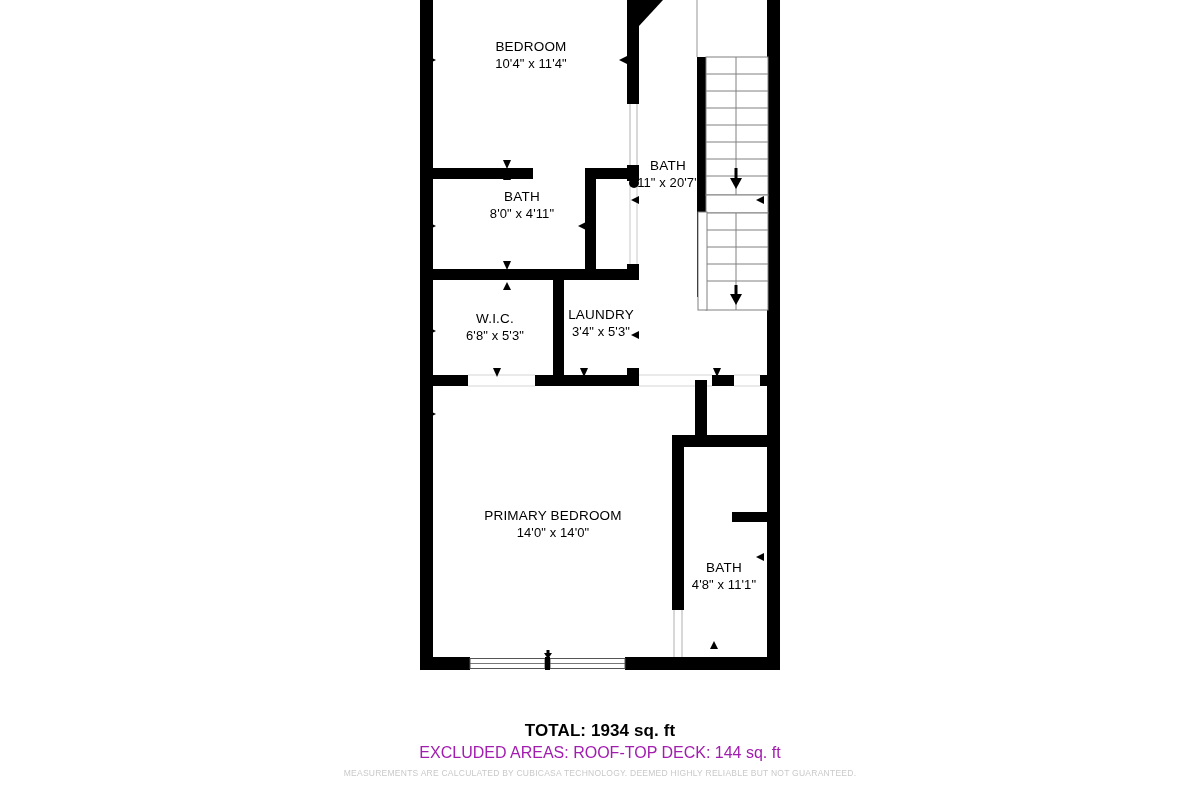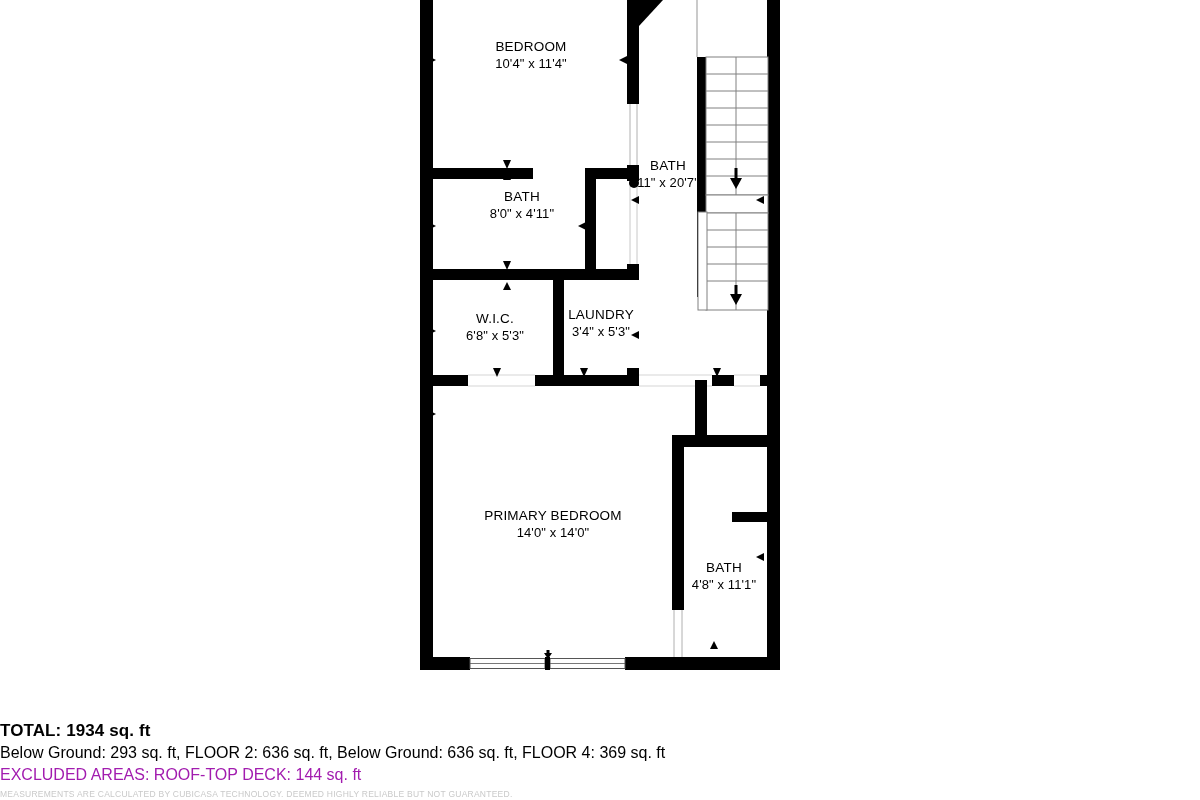--- a/index.html
+++ b/index.html
@@ -58,20 +58,21 @@
   .room-label.clipped .rl-dim {
     overflow: hidden;
   }
 
   
   #summary {
     position: absolute;
     left: 0;
     top: 720px;
     width: 1200px;
+    text-align: center;
   }
   #summary .total-line {
     font-size: 17px;
     font-weight: bold;
     letter-spacing: 0.1px;
     line-height: 1.3;
     color: #000;
   }
   #summary .breakdown-line {
     font-size: 16px;
@@ -283,16 +284,15 @@
 
   <div class="room-label" style="left:724px; top:577px;">
     <span class="rl-name">BATH</span>
     <span class="rl-dim">4'8" x 11'1"</span>
   </div>
 
 </div>
 
 <div id="summary">
   <div class="total-line">TOTAL: 1934 sq. ft</div>
-  <div class="breakdown-line">Below Ground: 293 sq. ft, FLOOR 2: 636 sq. ft, Below Ground: 636 sq. ft, FLOOR 4: 369 sq. ft</div>
   <div class="excluded-line">EXCLUDED AREAS: ROOF-TOP DECK: 144 sq. ft</div>
   <div class="disclaimer-line">MEASUREMENTS ARE CALCULATED BY CUBICASA TECHNOLOGY. DEEMED HIGHLY RELIABLE BUT NOT GUARANTEED.</div>
 </div>
 
 </body></html>

